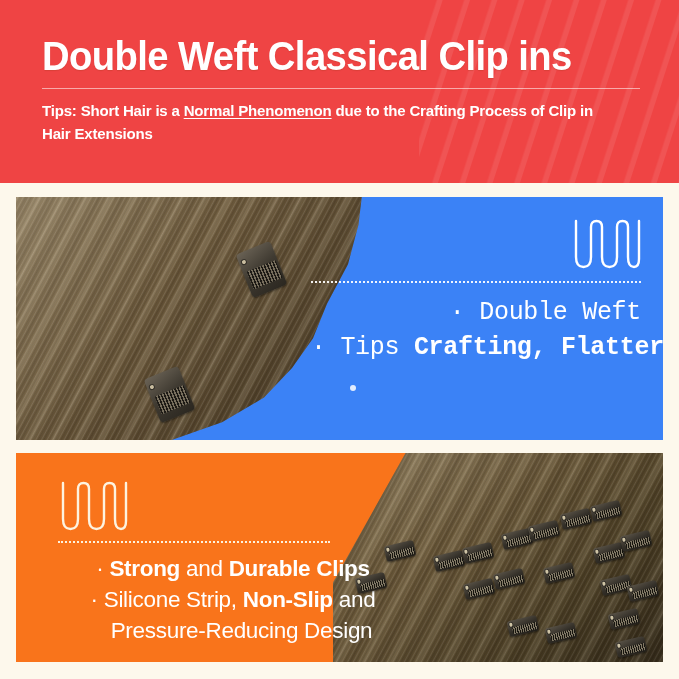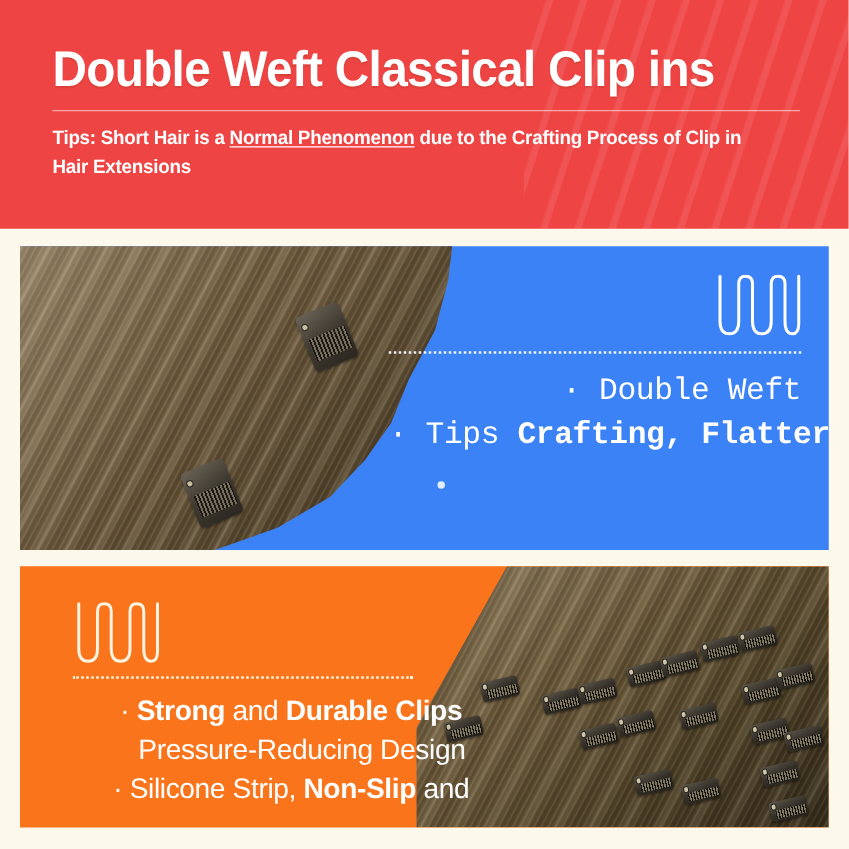--- a/index.html
+++ b/index.html
@@ -410,24 +410,24 @@
                  L31 38 Q31 48 38.5 48 Q46 48 46 38 L46 8 Q46 2 51.5 2 Q57 2 57 8
                  L57 38 Q57 48 63 48 Q68 48 68 40 L68 2" fill="none" stroke="#FDF3E0" stroke-width="2.4" stroke-linecap="round" stroke-linejoin="round"></path>
       </svg>
       <div class="divider-dotted-orange"></div>
 
       <div class="bullet-line-left">
         <span>·</span>
         <b>Strong</b><span> and </span><b>Durable Clips</b>
       </div>
 
-      <div class="bullet-line-left indent">
-        <span>Pressure-Reducing Design</span>
-      </div>
-
       <div class="bullet-line-left">
         <span>·</span>
         <span>Silicone Strip, </span><b>Non-Slip</b><span> and</span>
       </div>
+
+      <div class="bullet-line-left indent">
+        <span>Pressure-Reducing Design</span>
+      </div>
     </div>
   </div>
 
 </div>
 
 </body></html>

